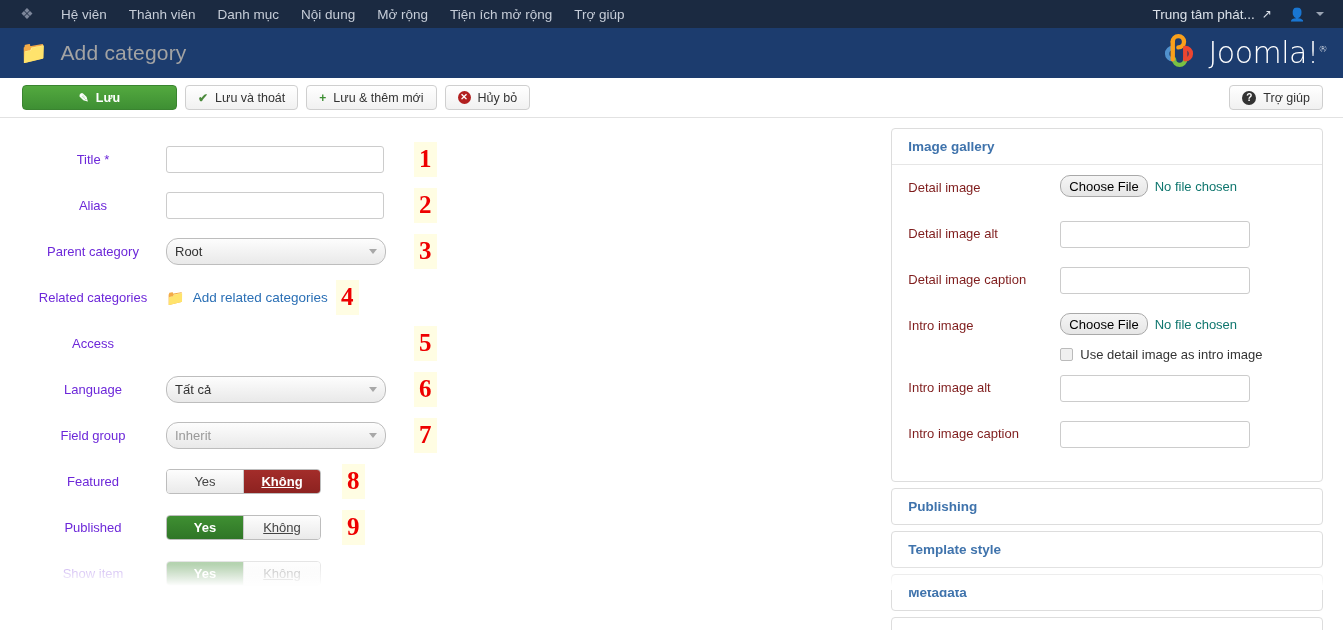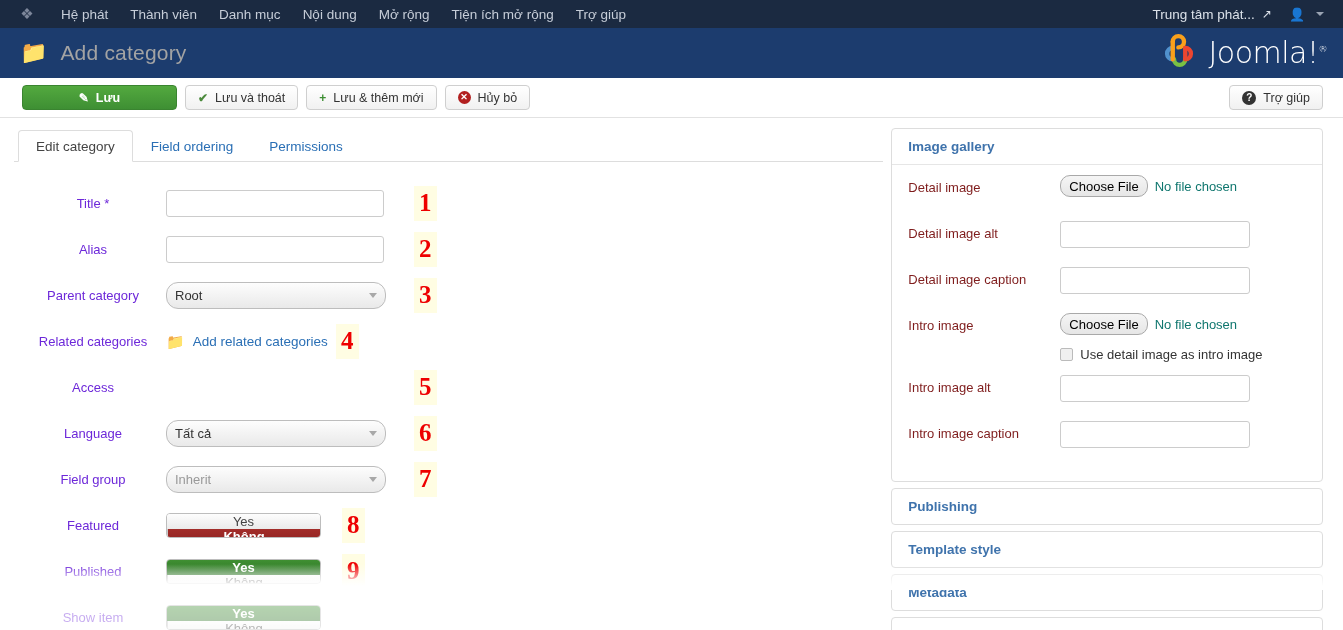--- a/index.html
+++ b/index.html
@@ -194,21 +194,21 @@
     border-top: 5px solid #a8a8a8;
   }
   .link-add {
     display: inline-flex; align-items: center; gap: 8px;
     color: #2a6fb5; font-size: 13.5px; cursor: pointer;
   }
   .link-add .fld { color: #2b6cb0; font-size: 15px; line-height: 1; }
 
   
   .toggle { display: inline-flex; border-radius: 4px; overflow: hidden;
-            border: 1px solid #bdbdbd; height: 25px; width: 155px; flex-direction: column; }
+            border: 1px solid #bdbdbd; height: 25px; width: 155px; }
   .toggle .opt {
     flex: 1;
     display: flex; align-items: center; justify-content: center;
     font-size: 13px; cursor: pointer;
     background: linear-gradient(to bottom, #fdfdfd 0%, #eaeaea 100%);
     color: #444;
   }
   .toggle .opt + .opt { border-left: 1px solid #c9c9c9; text-decoration: underline; }
   .toggle .opt.on-green {
     background: linear-gradient(to bottom, #3f8f32 0%, #2f7627 100%);
@@ -287,21 +287,21 @@
     position: absolute; left: 0; right: 0; bottom: 0; height: 26px;
     background: linear-gradient(to bottom, rgba(255,255,255,0) 0%, #ffffff 85%);
     pointer-events: none;
   }
 </style>
 </head>
 <body>
 
 <div class="topnav">
   <span class="brand-mark">❖</span>
-  <span class="nav-item">Hệ phát</span>
+  <span class="nav-item">Hệ viên</span>
   <span class="nav-item">Thành viên</span>
   <span class="nav-item">Danh mục</span>
   <span class="nav-item">Nội dung</span>
   <span class="nav-item">Mở rộng</span>
   <span class="nav-item">Tiện ích mở rộng</span>
   <span class="nav-item">Trợ giúp</span>
   <span class="spacer"></span>
   <span class="right-item">
     <span>Trung tâm phát...</span>
     <span class="ext-icon">↗</span>
@@ -352,25 +352,20 @@
   <button class="btn">
     <span class="ico-help">?</span>
     <span>Trợ giúp</span>
   </button>
 </div>
 
 <div class="content">
 
   <div class="col-left">
 
-    <div class="tabs">
-      <div class="tab active">Edit category</div>
-      <div class="tab">Field ordering</div>
-      <div class="tab">Permissions</div>
-    </div>
 
     <div class="form">
 
       <div class="frow">
         <div class="flabel">Title *</div>
         <div class="fctrl">
           <input class="txt" type="text" value="" style="">
         </div>
         <div class="anno">1</div>
       </div>

